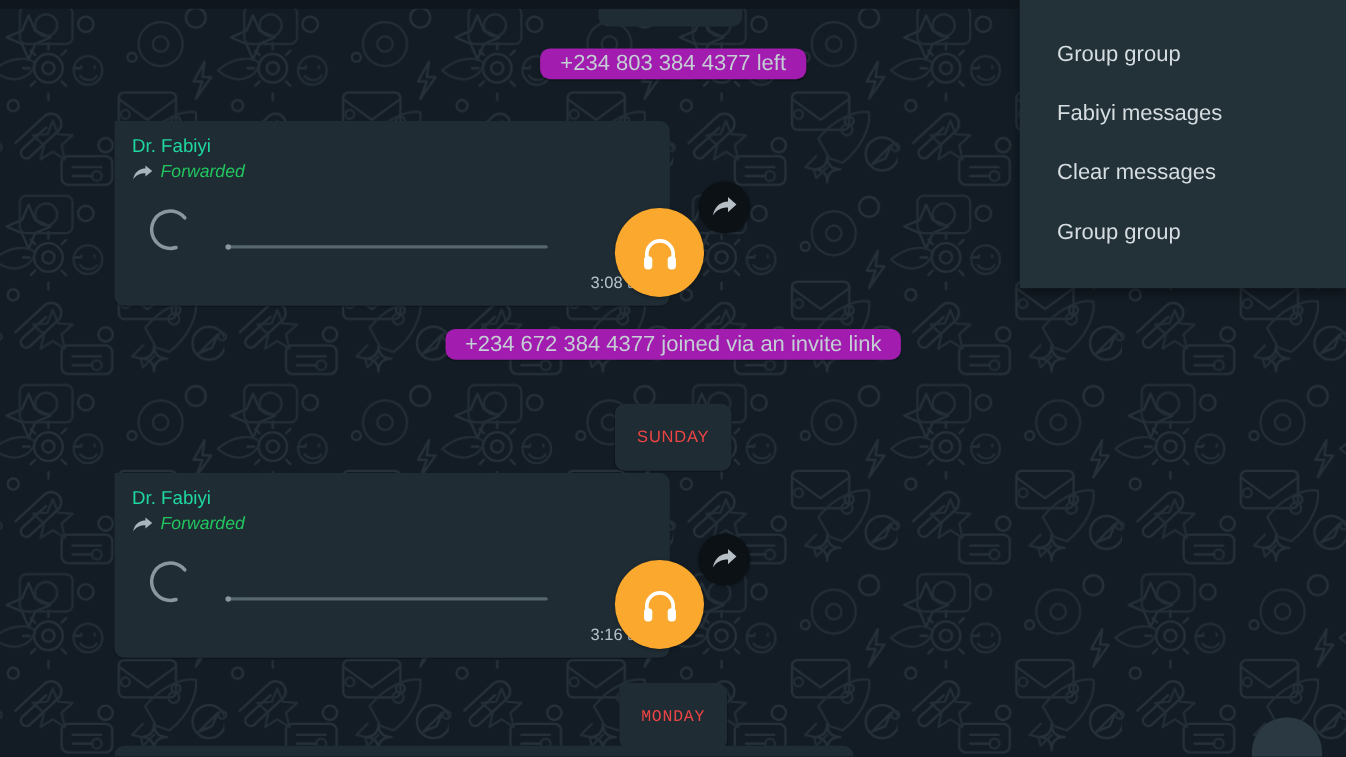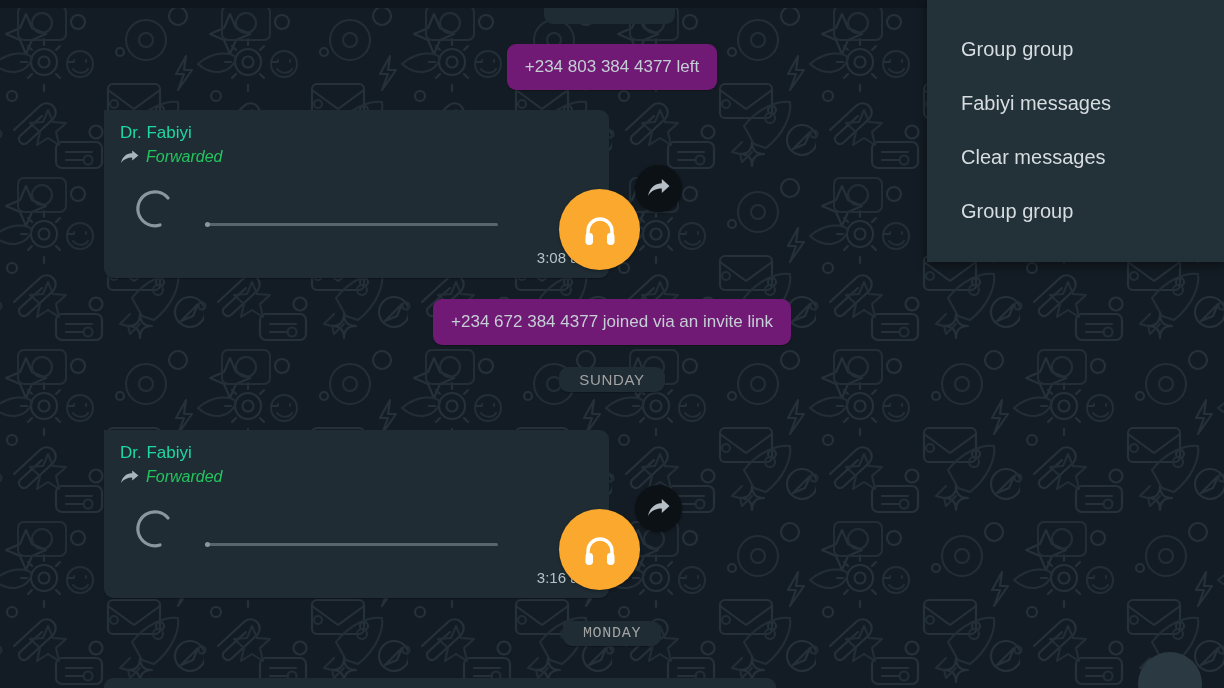--- a/index.html
+++ b/index.html
@@ -45,36 +45,36 @@
 
   
   .system-row {
     position: absolute;
     left: 0; right: 0;
     display: flex;
     justify-content: center;
   }
 
   .system-bubble {
-    background: #701a75;
+    background: #a21caf;
     color: #c5ced4;
-    font-size: 17px;
+    font-size: 20px;
     line-height: 1.3;
-    padding: 12px 18px;
+    padding: 1px 18px;
     border-radius: 9px;
     box-shadow: 0 1px 1px rgba(0,0,0,.28);
     white-space: nowrap;
   }
 
   .date-bubble {
     background: #1f2c34;
-    color: #a3a3a3;
+    color: #ef4444;
     font-size: 15px;
     letter-spacing: .7px;
-    padding: 4px 20px;
+    padding: 22px 20px;
     border-radius: 9px;
     box-shadow: 0 1px 1px rgba(0,0,0,.28);
   }
 
   
   .msg-row {
     position: absolute;
     display: flex;
     align-items: flex-start;
   }

